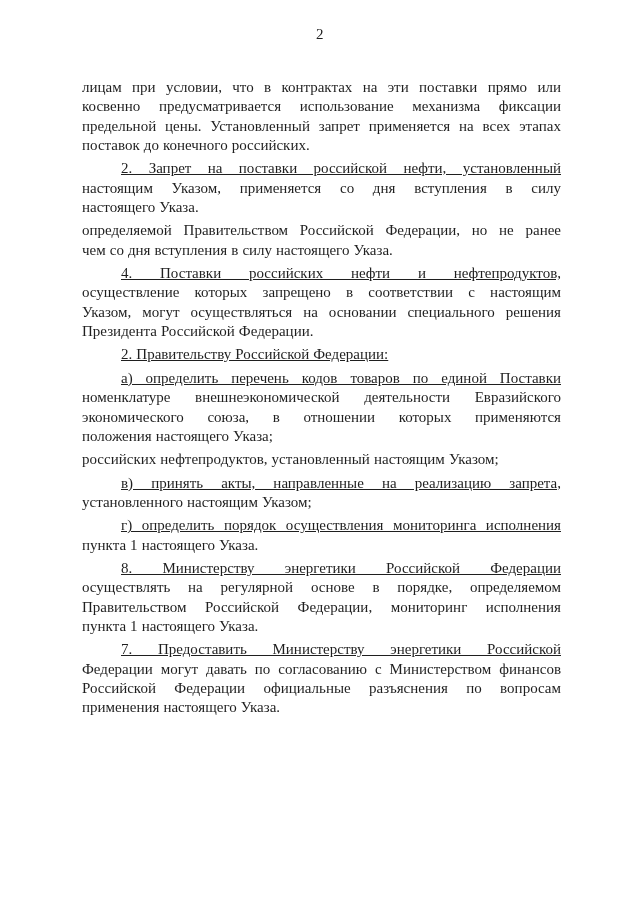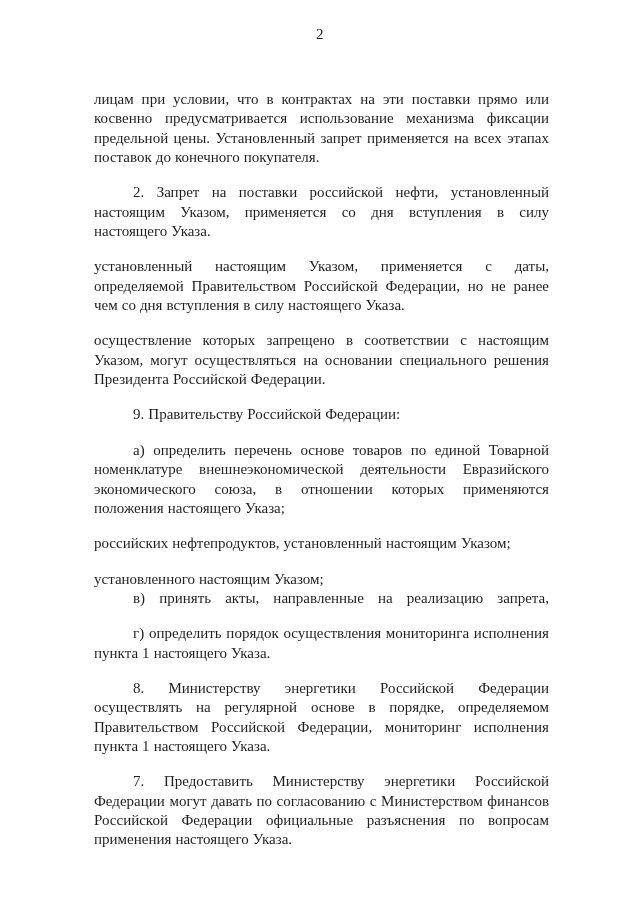--- a/index.html
+++ b/index.html
@@ -32,78 +32,79 @@
   }
   .text-block {
     position: absolute;
     left: 78px;
     top: 74px;
     width: 487px;
     font-size: 15px;
     line-height: 19.35px;
   }
   .paragraph {
-    margin: 16px;
+    margin: 4px;
     padding: 0;
   }
   .line {
     text-align: justify;
     text-align-last: justify;
     white-space: normal;
     word-spacing: 0.02em;
   }
   .line.last {
     text-align-last: left;
   }
   .line.indent {
     text-indent: 39px;
+    text-decoration: underline;
   }
 </style>
 </head>
 <body>
 
 <div class="page" style="--page-bg: #ffffff; --ink: #1f1f1f;">
   <div class="page-number">2</div>
   <div class="text-block">
       <div class="paragraph">
         <div class="line">лицам при условии, что в контрактах на эти поставки прямо или</div>
         <div class="line">косвенно предусматривается использование механизма фиксации</div>
         <div class="line">предельной цены. Установленный запрет применяется на всех этапах</div>
-        <div class="line last">поставок до конечного покупателя.</div>
+        <div class="line last">поставок до конечного российских.</div>
       </div>
       <div class="paragraph">
         <div class="line indent">2. Запрет на поставки российской нефти, установленный</div>
         <div class="line">настоящим Указом, применяется со дня вступления в силу</div>
         <div class="line last">настоящего Указа.</div>
       </div>
       <div class="paragraph">
-        <div class="line">установленный настоящим Указом, применяется с даты,</div>
         <div class="line">определяемой Правительством Российской Федерации, но не ранее</div>
         <div class="line last">чем со дня вступления в силу настоящего Указа.</div>
       </div>
       <div class="paragraph">
+        <div class="line indent">4. Поставки российских нефти и нефтепродуктов,</div>
         <div class="line">осуществление которых запрещено в соответствии с настоящим</div>
         <div class="line">Указом, могут осуществляться на основании специального решения</div>
         <div class="line last">Президента Российской Федерации.</div>
       </div>
       <div class="paragraph">
-        <div class="line indent last">9. Правительству Российской Федерации:</div>
+        <div class="line indent last">2. Правительству Российской Федерации:</div>
       </div>
       <div class="paragraph">
-        <div class="line indent">а) определить перечень основе товаров по единой Товарной</div>
+        <div class="line indent">а) определить перечень кодов товаров по единой Поставки</div>
         <div class="line">номенклатуре внешнеэкономической деятельности Евразийского</div>
         <div class="line">экономического союза, в отношении которых применяются</div>
         <div class="line last">положения настоящего Указа;</div>
       </div>
       <div class="paragraph">
         <div class="line last">российских нефтепродуктов, установленный настоящим Указом;</div>
       </div>
       <div class="paragraph">
+        <div class="line indent">в) принять акты, направленные на реализацию запрета,</div>
         <div class="line last">установленного настоящим Указом;</div>
-        <div class="line indent">в) принять акты, направленные на реализацию запрета,</div>
       </div>
       <div class="paragraph">
         <div class="line indent">г) определить порядок осуществления мониторинга исполнения</div>
         <div class="line last">пункта 1 настоящего Указа.</div>
       </div>
       <div class="paragraph">
         <div class="line indent">8. Министерству энергетики Российской Федерации</div>
         <div class="line">осуществлять на регулярной основе в порядке, определяемом</div>
         <div class="line">Правительством Российской Федерации, мониторинг исполнения</div>
         <div class="line last">пункта 1 настоящего Указа.</div>

